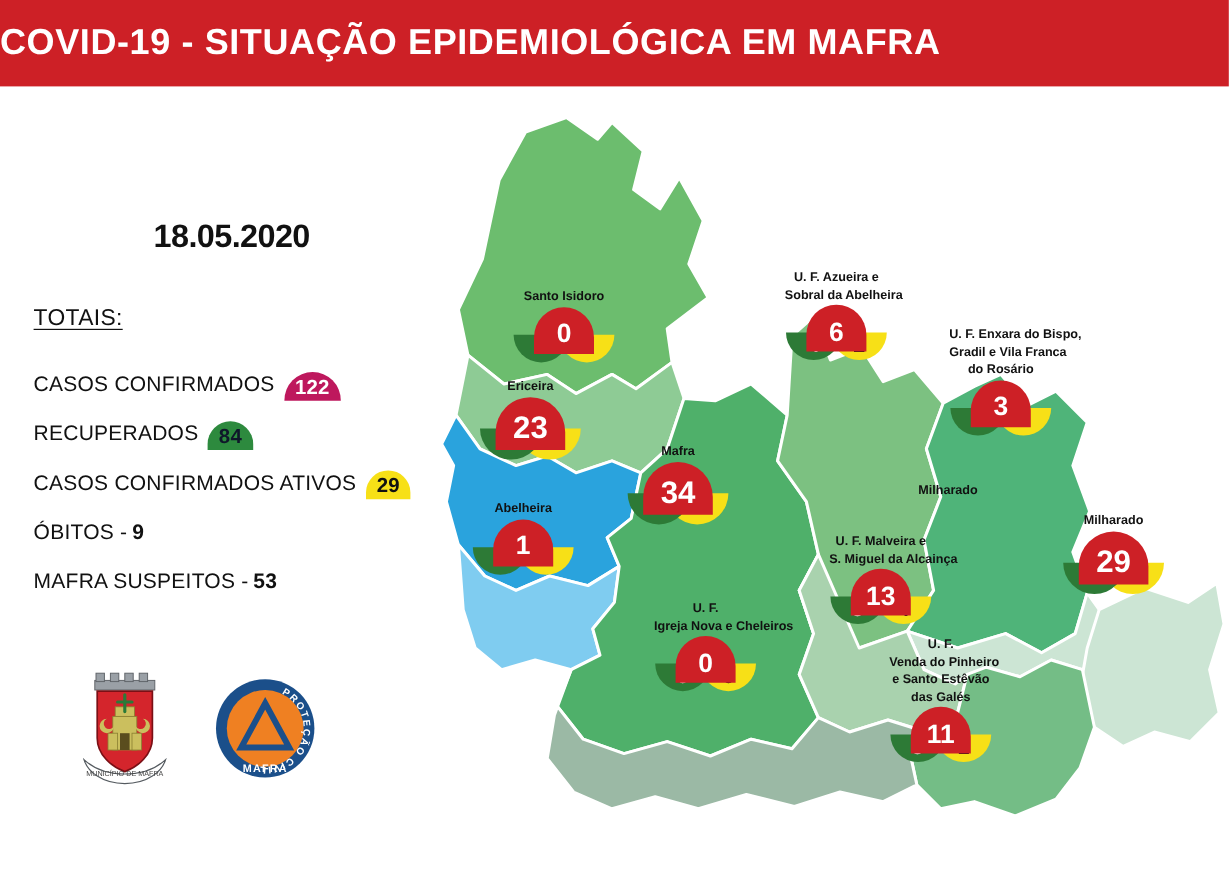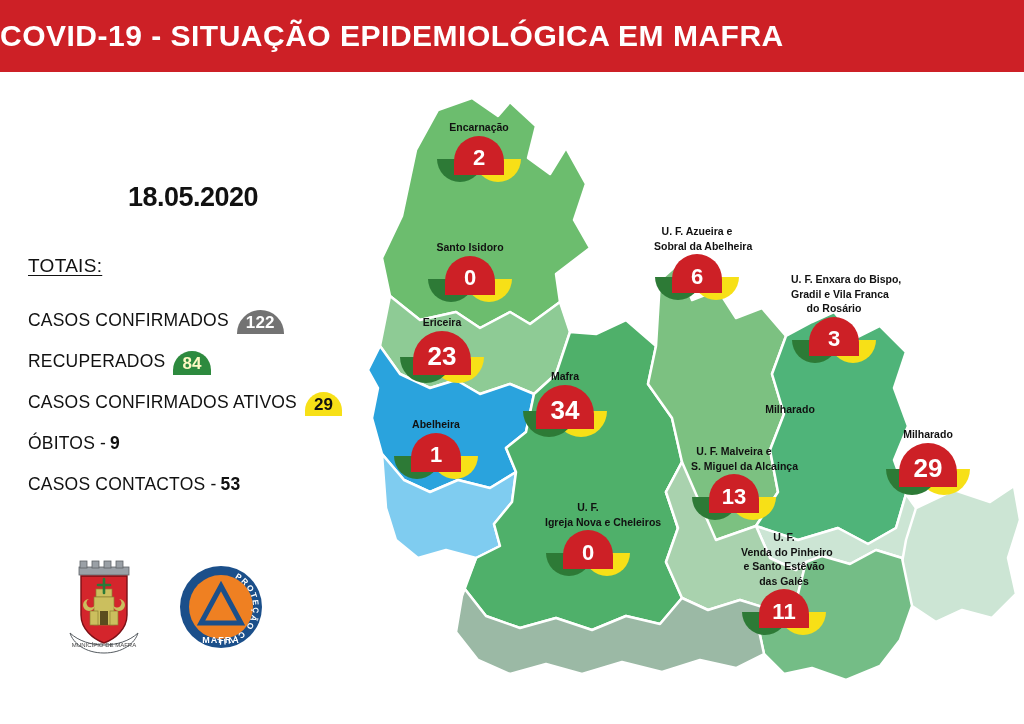--- a/index.html
+++ b/index.html
@@ -94,24 +94,24 @@
     min-width: 22px;
     box-sizing: border-box;
     position: relative;
     top: 3px;
   }
   .dome span {
     font-size: 17px;
     font-weight: bold;
     line-height: 21px;
   }
-  .dome.red { background: #737373; }
+  .dome.red { background: #be185d; }
   .dome.red span { color: #ffffff; }
   .dome.green { background: #2d8a3e; }
-  .dome.green span { color: #fef9c3; }
+  .dome.green span { color: #0f172a; }
   .dome.yellow { background: #f7e017; }
   .dome.yellow span { color: #111111; }
 
   
   .logos {
     position: absolute;
     left: 65px;
     top: 487px;
     display: flex;
     align-items: center;
@@ -272,21 +272,21 @@
         <span>29</span>
       </span>
     </div>
 
     <div class="total-row">
       <span class="lbl">ÓBITOS -</span>
       <span class="plain-val">9</span>
     </div>
 
     <div class="total-row">
-      <span class="lbl">CASOS CONTACTOS -</span>
+      <span class="lbl">MAFRA SUSPEITOS -</span>
       <span class="plain-val">53</span>
     </div>
 
 
   </div>
 
   <div class="logos">
 
     <svg class="crest" viewBox="0 0 78 96">
 
@@ -380,34 +380,20 @@
 
       <path fill="#9bb9a5" d="M116 470 L104 500 L126 528 L160 540 L196 530 L232 542 L266 528 L300 536 L322 510
            L348 522 L380 512 L412 522 L398 538 L404 566 L376 580 L340 572 L302 584 L262 574
            L222 586 L186 576 L150 586 L118 572 L96 544 L102 508 Z"></path>
 
     </g>
   </svg>
 
   <div class="region-name" style="left:430px; top:315px;">Milharado</div>
 
-  <div class="marker" style="left:119px; top:33px;">
-    <div class="m-label">Encarnação</div>
-    <div class="m-glyph">
-      <div class="m-top">
-          <b>2</b>
-        </div>
-      <div class="m-left">
-          <b>0</b>
-        </div>
-      <div class="m-right">
-          <b>2</b>
-        </div>
-    </div>
-  </div>
 
   <div class="marker" style="left:110px; top:153px;">
     <div class="m-label">Santo Isidoro</div>
     <div class="m-glyph">
       <div class="m-top">
           <b>0</b>
         </div>
       <div class="m-left">
           <b>0</b>
         </div>

